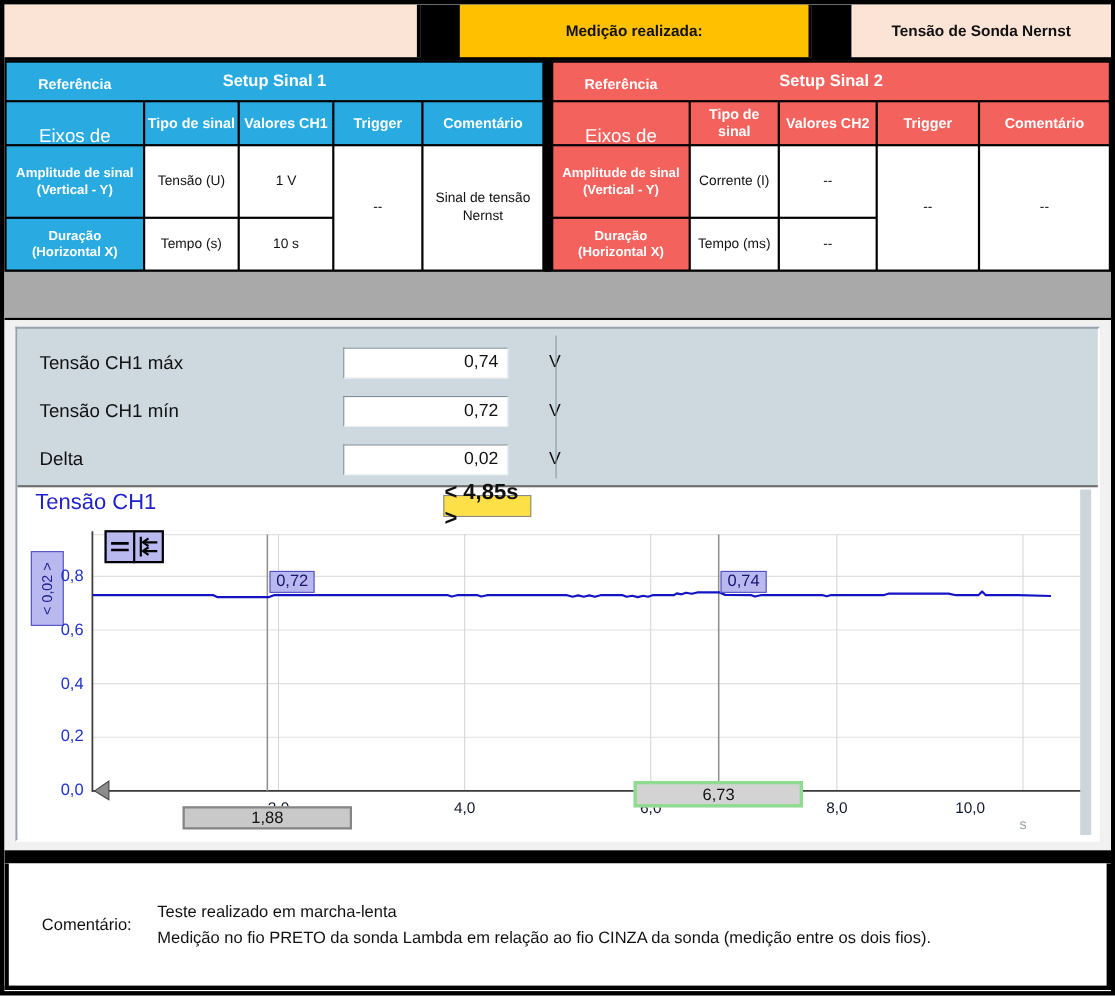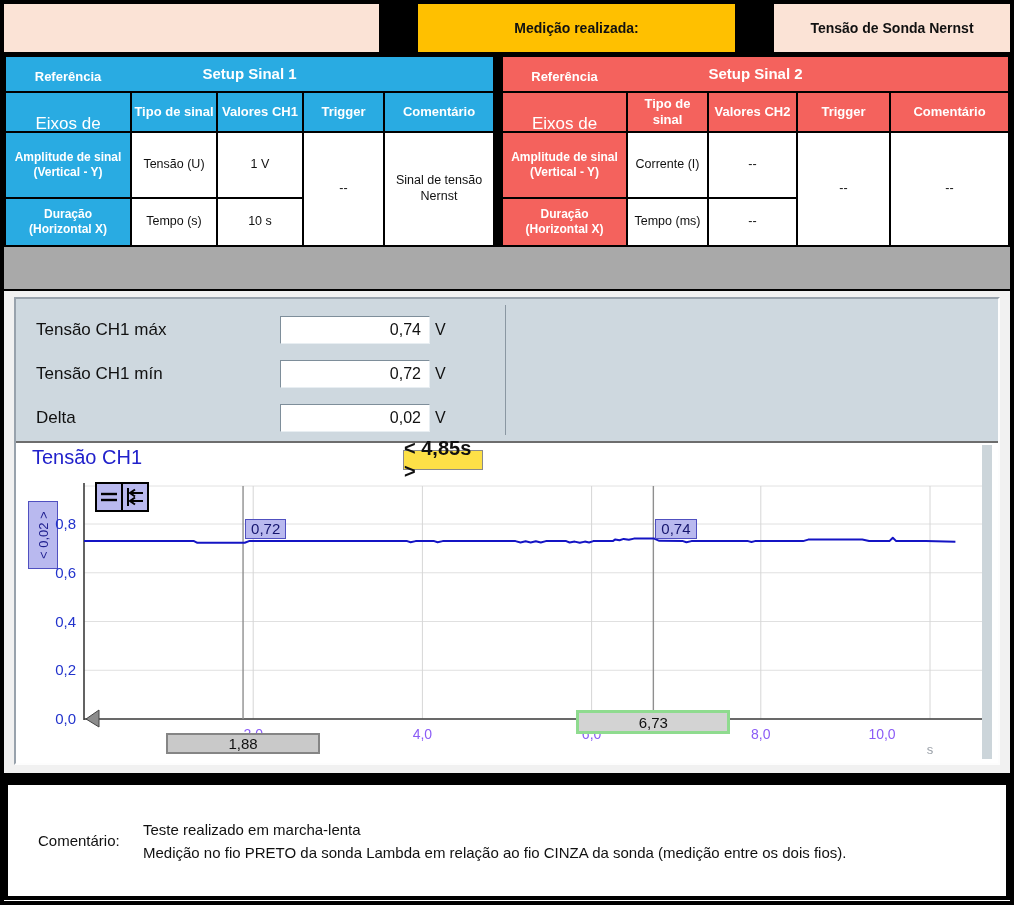--- a/index.html
+++ b/index.html
@@ -31,37 +31,37 @@
   .col4 { grid-column:4; } .col5 { grid-column:5; }
 
   
   .graybar { height:44px; background:#a9a9a9; border-bottom:2px solid #000; }
 
   
   .main { background:#f1f1f1; padding:6px 10px 8px 10px; }
   .inner { border:2px solid #98a2ac; border-right-color:#fdfdfd; border-bottom-color:#fdfdfd; background:#fff; }
 
   .meas { background:#CED8DF; height:142px; position:relative; padding:10px 0 0 20px; }
-  .meas-row { display:flex; align-items:center; height:42px; margin-bottom:2px; }
+  .meas-row { display:flex; align-items:center; height:42px; margin-bottom:2px;gap:32px; }
   .meas-label { width:244px; font-size:17px; color:#111; }
   .meas-box { width:150px; height:28px; background:#fff; border:1px solid #7e8e9a; border-bottom-color:#e8eef2; border-right-color:#e8eef2; display:flex; align-items:center; justify-content:flex-end; padding-right:8px; font-size:16px; color:#111; }
   .meas-unit { font-size:16px; margin-left:5px; color:#111; }
   .meas-divider { position:absolute; left:489px; top:6px; bottom:6px; width:1px; background:#8a97a2; }
 
   
   .chart { position:relative; height:322px; background:#fff; border-top:2px solid #6d6d6d; }
   .chart svg.plot { position:absolute; left:0; top:0; }
   .chart-title { position:absolute; left:16px; top:3px; font-size:20px; color:#2121CB; }
   .xspan-box { position:absolute; left:387px; top:7px; width:80px; height:20px; background:#fde047; border:1px solid #8a8a8a; display:flex; align-items:center; justify-content:center; font-size:20px; font-weight:600; color:#111; }
   .yspan-box { position:absolute; left:12px; top:58px; width:30px; height:68px; background:#b9b9ef; border:1px solid #5050c0; color:#202090; font-size:13px; display:flex; align-items:center; justify-content:center; writing-mode:vertical-rl; transform:rotate(180deg); }
   .toolbar { position:absolute; left:79px; top:39px; display:flex; }
   .tbtn { width:28px; height:30px; background:#b9b9ef; border:2px solid #000; display:flex; align-items:center; justify-content:center; cursor:pointer; }
   .tbtn + .tbtn { margin-left:-2px; }
   .ytick { position:absolute; width:42px; text-align:right; font-size:15px; color:#2233CC; }
-  .xtick { position:absolute; width:52px; text-align:center; font-size:14px; color:#8b5cf6; }
+  .xtick { position:absolute; width:52px; text-align:center; font-size:14px; color:#0f172a; }
   .xunit { position:absolute; width:52px; text-align:center; font-size:13px; color:#9aa0a8; }
   .plabel { position:absolute; height:20px; line-height:18px; padding:0 5px; background:#b9b9ef; border:1px solid #5050c0; font-size:15px; color:#16166e; }
   .cbox { position:absolute; width:154px; height:21px; background:#c9c9c9; border:2px solid #858585; display:flex; align-items:center; justify-content:center; font-size:15px; color:#111; cursor:ew-resize; }
   .cbox.sel { height:24px; background:#d3d3d3; border:3px solid #8FDB8F; }
   .right-strip { position:absolute; left:966px; top:2px; width:10px; height:314px; background:#ccd5da; }
 
   
   .sep { height:12px; background:#000; }
   .comment { height:115px; border:4px solid #000; border-top:none; background:#fff; display:flex; align-items:center; }
   .comment-label { width:105px; margin-left:30px; font-size:15px; color:#111; }

